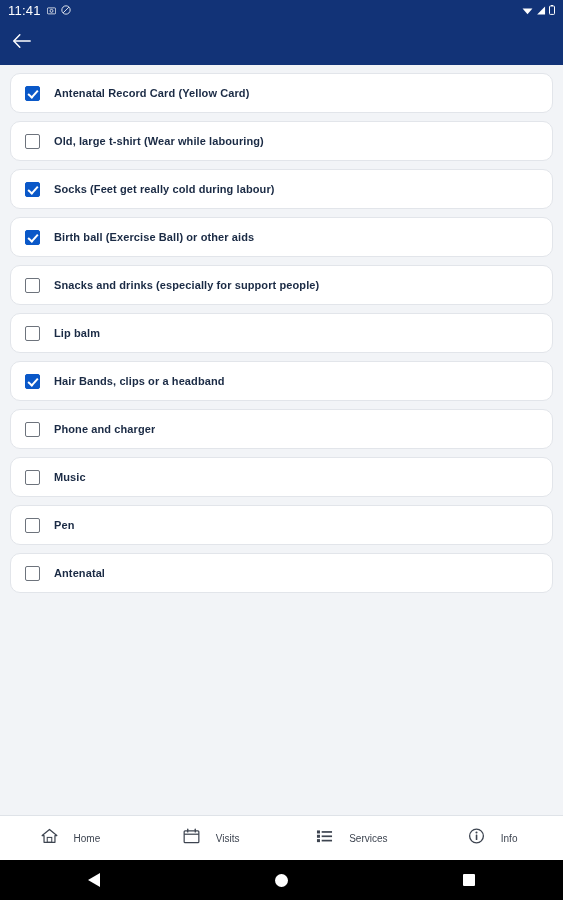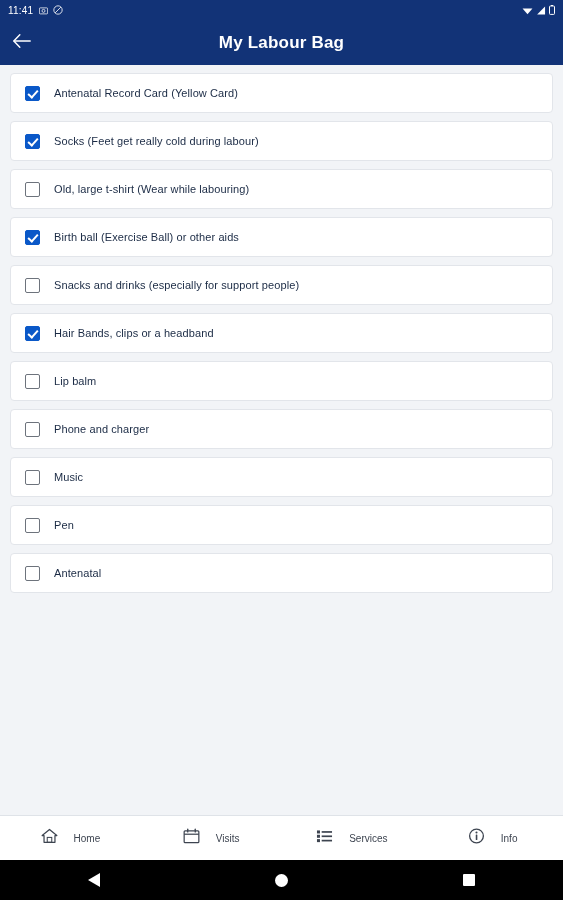--- a/index.html
+++ b/index.html
@@ -28,21 +28,21 @@
     height: 20px;
     background: #123377;
     color: #ffffff;
     display: flex;
     align-items: center;
     padding: 0 8px;
     font-size: 10px;
     flex: 0 0 auto;
   }
   .statusbar .clock {
-    font-size: 10px;
+    font-size: 13px;
     letter-spacing: 0.2px;
     margin-right: 6px;
   }
   .status-left-icons {
     display: flex;
     align-items: center;
     gap: 5px;
   }
   .statusbar .spacer { flex: 1 1 auto; }
   .status-right-icons {
@@ -83,27 +83,28 @@
   
   .list-area {
     flex: 1 1 auto;
     background: #f2f4f7;
     padding: 8px 10px 0 10px;
     overflow: hidden;
   }
   .list-card {
     background: #ffffff;
     border: 1px solid #e2e5ea;
-    border-radius: 4px;
+    border-radius: 10px;
     height: 38px;
     margin-bottom: 8px;
     display: flex;
     align-items: center;
     padding: 0 14px;
     box-shadow: 0 0 0 rgba(0,0,0,0);
+    font-weight: bold;
   }
   .cb {
     width: 15px;
     height: 15px;
     border: 1.6px solid #6d737c;
     border-radius: 2px;
     box-sizing: border-box;
     margin-right: 14px;
     flex: 0 0 auto;
     background: #ffffff;
@@ -236,59 +237,58 @@
 
   <div class="appbar">
     <div class="back-btn">
       <span>
         <svg width="20" height="16" viewBox="0 0 22 16">
             <path d="M8.6 1.2 L2 8 L8.6 14.8" fill="none" stroke="#fff" stroke-width="1.6" stroke-linecap="round" stroke-linejoin="round"></path>
             <line x1="2.4" y1="8" x2="20" y2="8" stroke="#fff" stroke-width="1.6" stroke-linecap="round"></line>
           </svg>
       </span>
     </div>
-    <div class="appbar-title">My Labour Bag</div>
   </div>
 
   <div class="list-area">
 
     <div class="list-card">
       <div class="cb checked"></div>
       <div class="item-label">Antenatal Record Card (Yellow Card)</div>
     </div>
 
     <div class="list-card">
+      <div class="cb"></div>
+      <div class="item-label">Old, large t-shirt (Wear while labouring)</div>
+    </div>
+
+    <div class="list-card">
       <div class="cb checked"></div>
       <div class="item-label">Socks (Feet get really cold during labour)</div>
     </div>
 
-    <div class="list-card">
-      <div class="cb"></div>
-      <div class="item-label">Old, large t-shirt (Wear while labouring)</div>
-    </div>
-
 
     <div class="list-card">
       <div class="cb checked"></div>
       <div class="item-label">Birth ball (Exercise Ball) or other aids</div>
     </div>
 
     <div class="list-card">
       <div class="cb"></div>
       <div class="item-label">Snacks and drinks (especially for support people)</div>
     </div>
 
     <div class="list-card">
+      <div class="cb"></div>
+      <div class="item-label">Lip balm</div>
+    </div>
+
+    <div class="list-card">
       <div class="cb checked"></div>
       <div class="item-label">Hair Bands, clips or a headband</div>
-    </div>
-
-    <div class="list-card">
-      <div class="cb"></div>
-      <div class="item-label">Lip balm</div>
     </div>
 
     <div class="list-card">
       <div class="cb"></div>
       <div class="item-label">Phone and charger</div>
     </div>
 
     <div class="list-card">
       <div class="cb"></div>
       <div class="item-label">Music</div>

